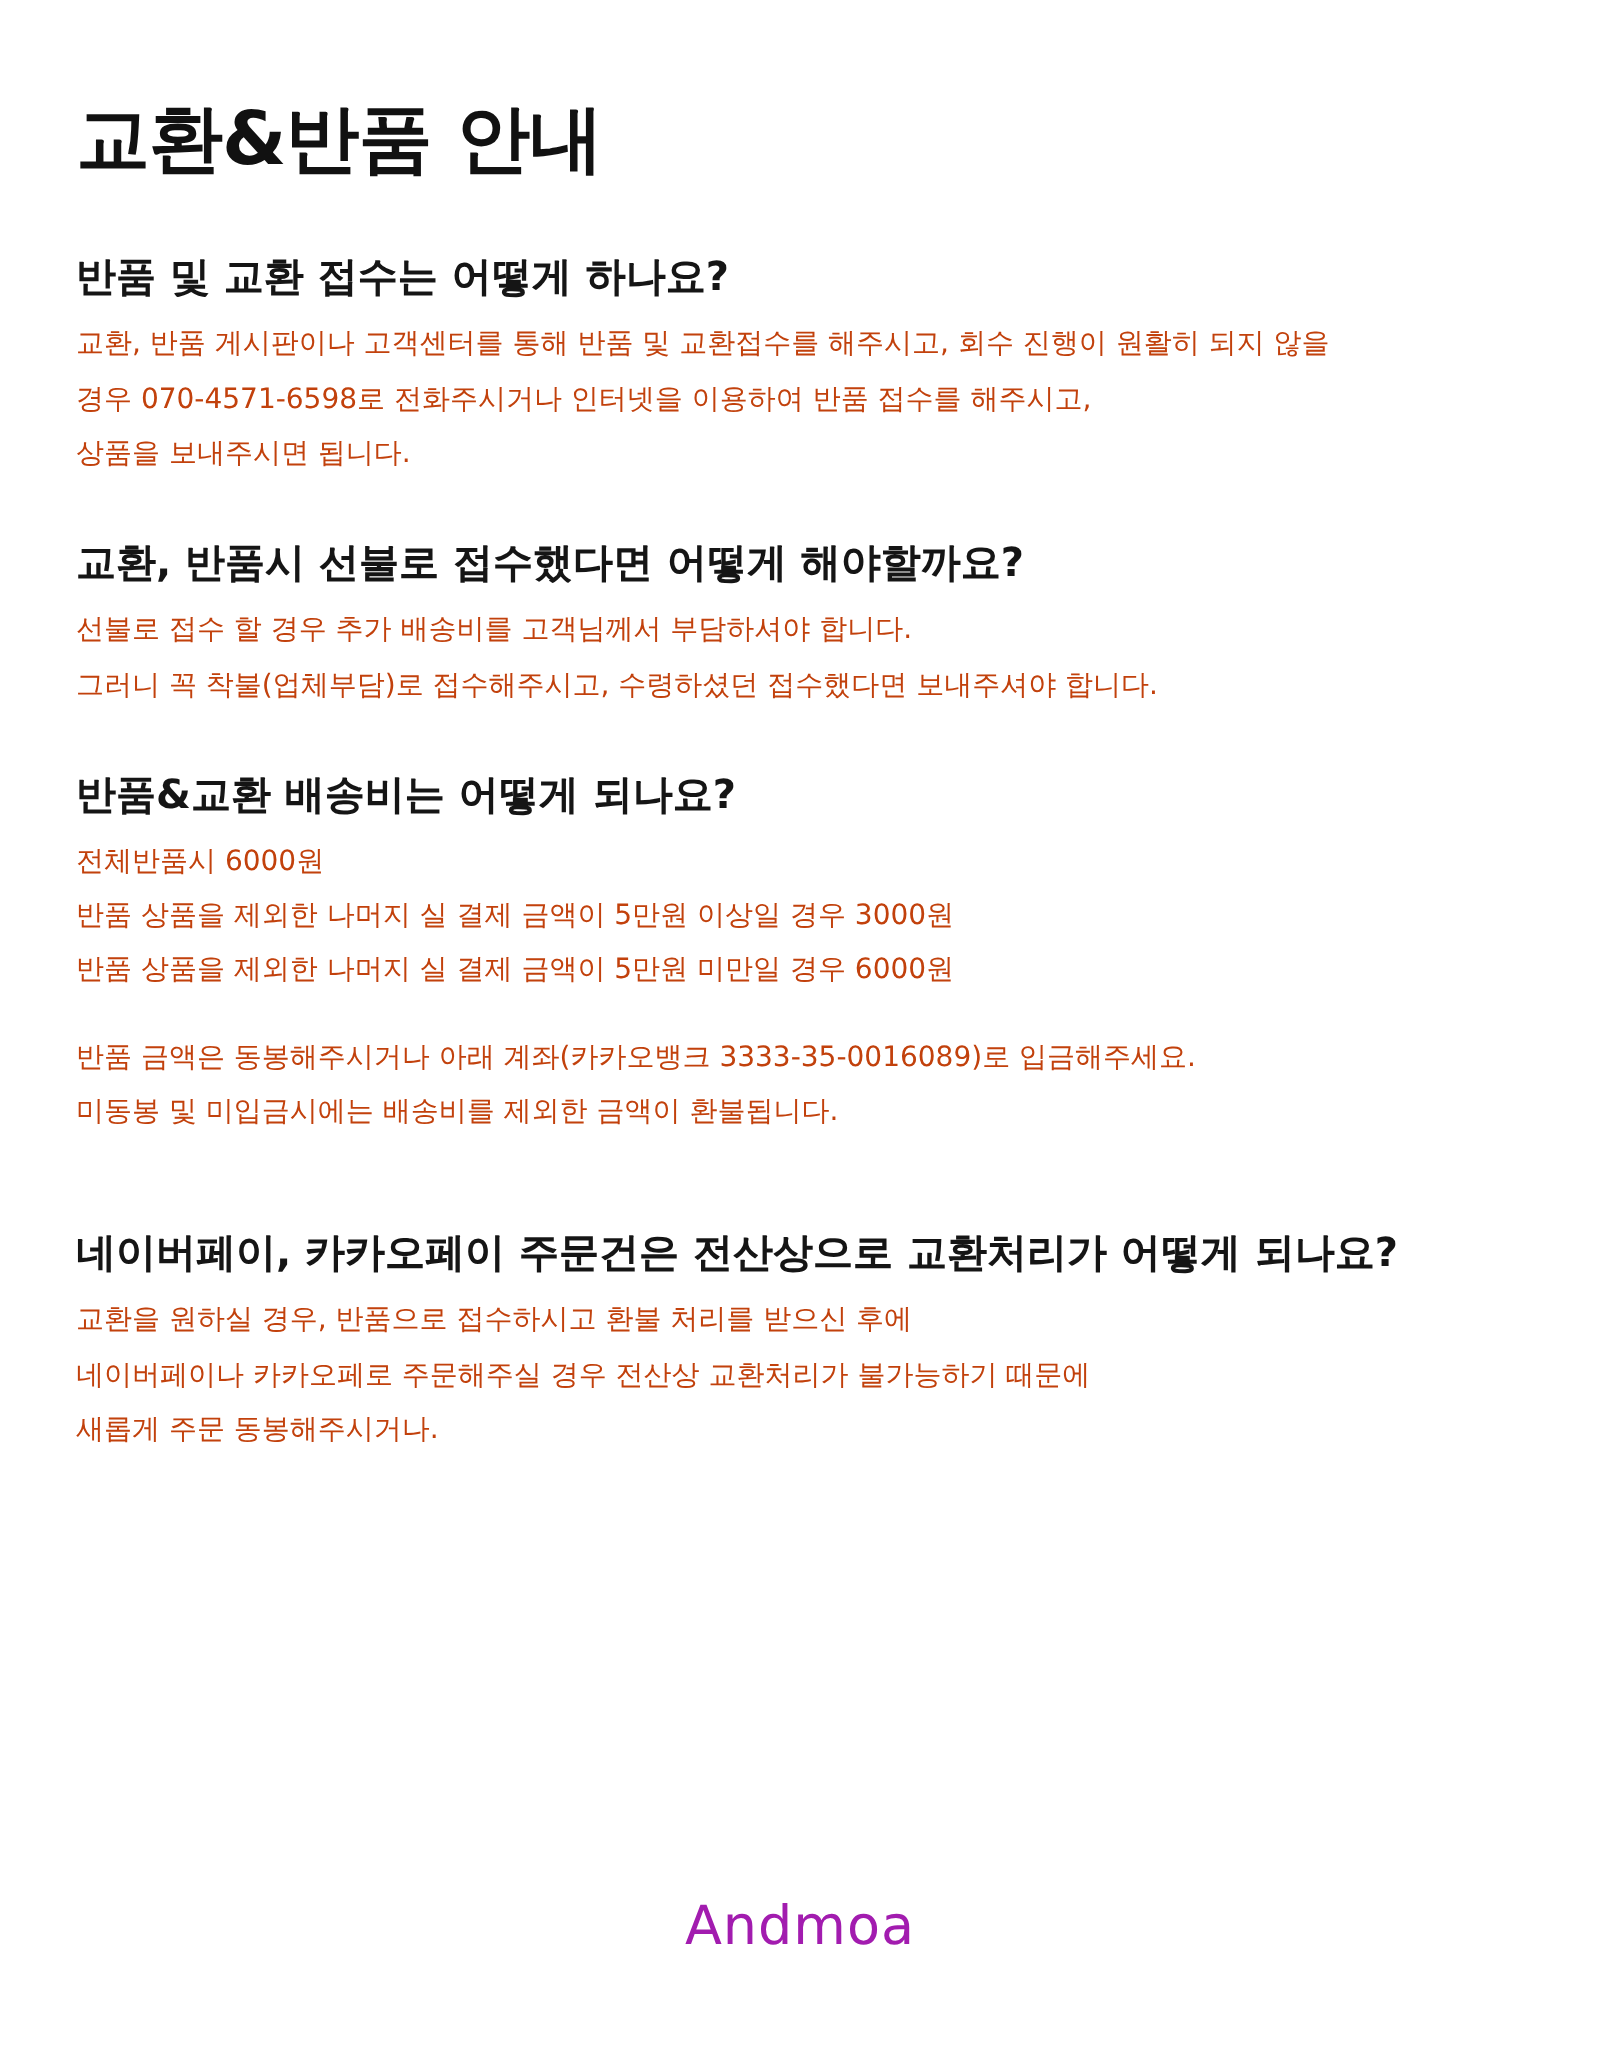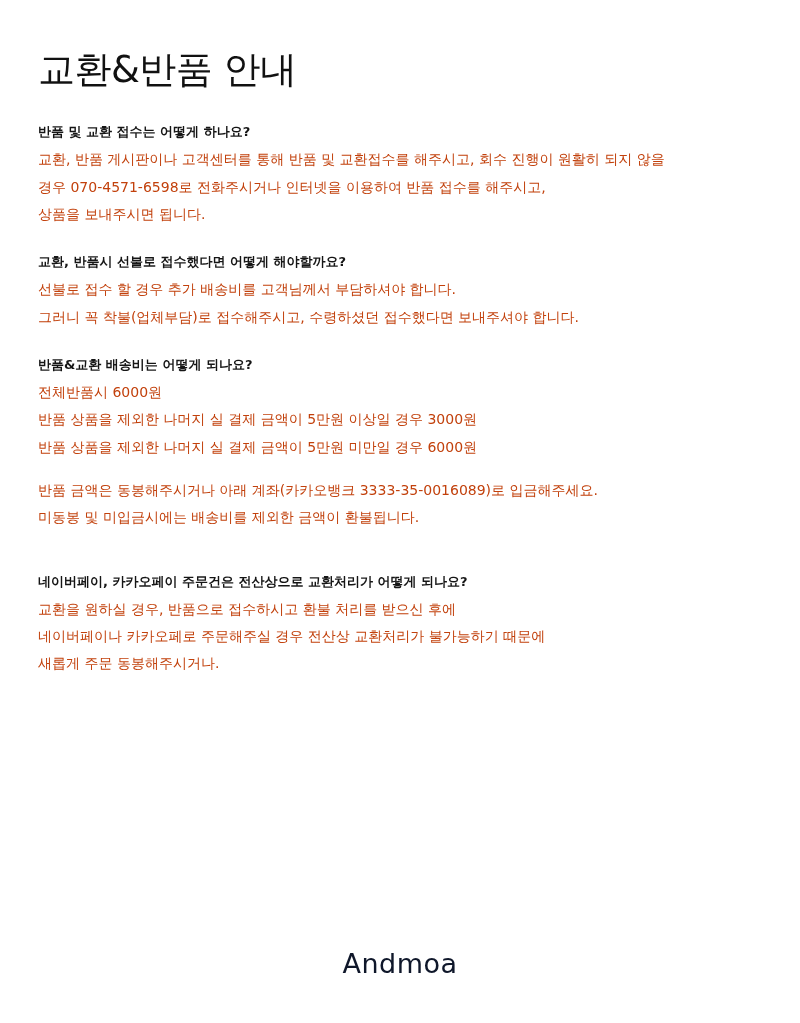--- a/index.html
+++ b/index.html
@@ -17,34 +17,34 @@
   }
   .page {
     position: relative;
     width: 800px;
     height: 1023px;
     box-sizing: border-box;
     padding: 48px 38px 0 38px;
   }
   .doc-title {
     font-size: 37px;
-    font-weight: 400;
+    font-weight: 700;
     letter-spacing: -0.5px;
     line-height: 1.2;
     margin: 0 0 28px 0;
     color: #111111;
   }
   .section {
     margin-bottom: 22px;
   }
   .section.gap-lg {
     margin-bottom: 38px;
   }
   .q {
-    font-size: 13px;
+    font-size: 20px;
     font-weight: 700;
     line-height: 1.85;
     margin: 0 0 2px 0;
     color: #151515;
   }
   .line {
     font-size: 14px;
     font-weight: 400;
     line-height: 1.95;
     margin: 0;
@@ -54,21 +54,21 @@
     height: 16px;
   }
   .watermark {
     position: absolute;
     left: 0;
     right: 0;
     top: 948px;
     text-align: center;
     font-size: 27px;
     font-weight: 400;
-    color: #0f172a;
+    color: #a21caf;
     letter-spacing: 0.5px;
   }
 </style>
 </head>
 <body>
 
 <div class="page">
 
   <h1 class="doc-title">교환&amp;반품 안내</h1>
 

